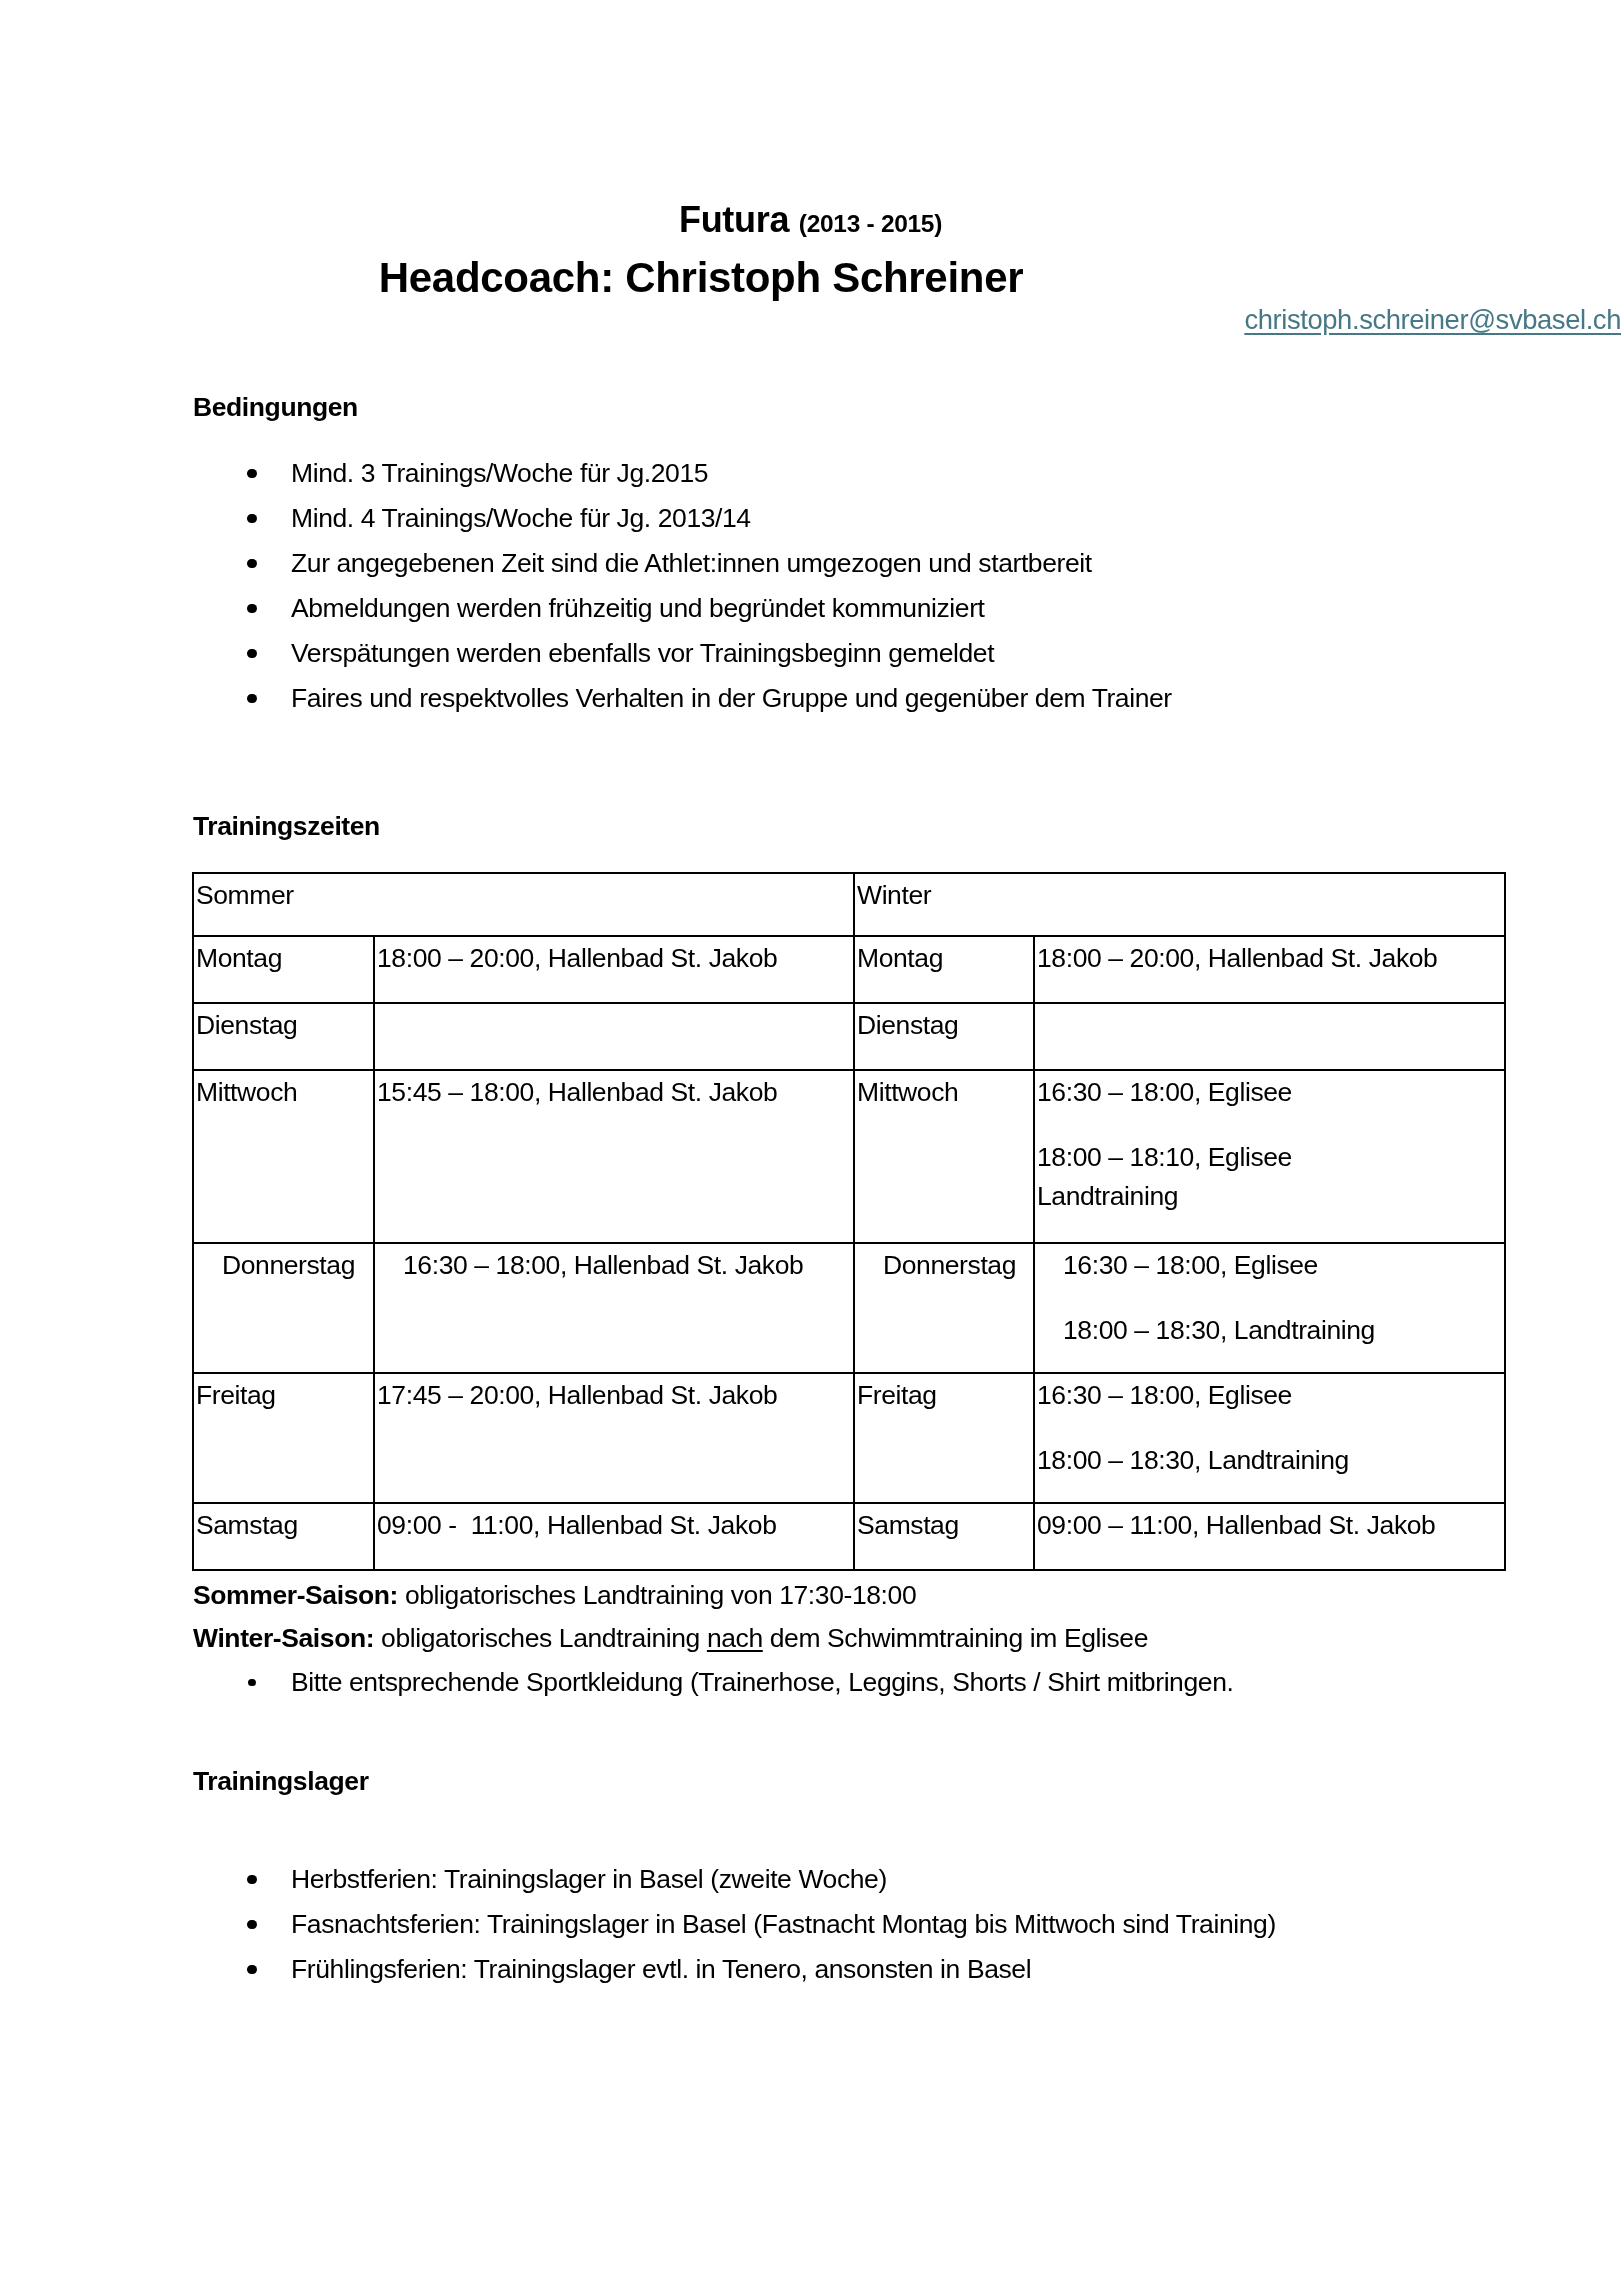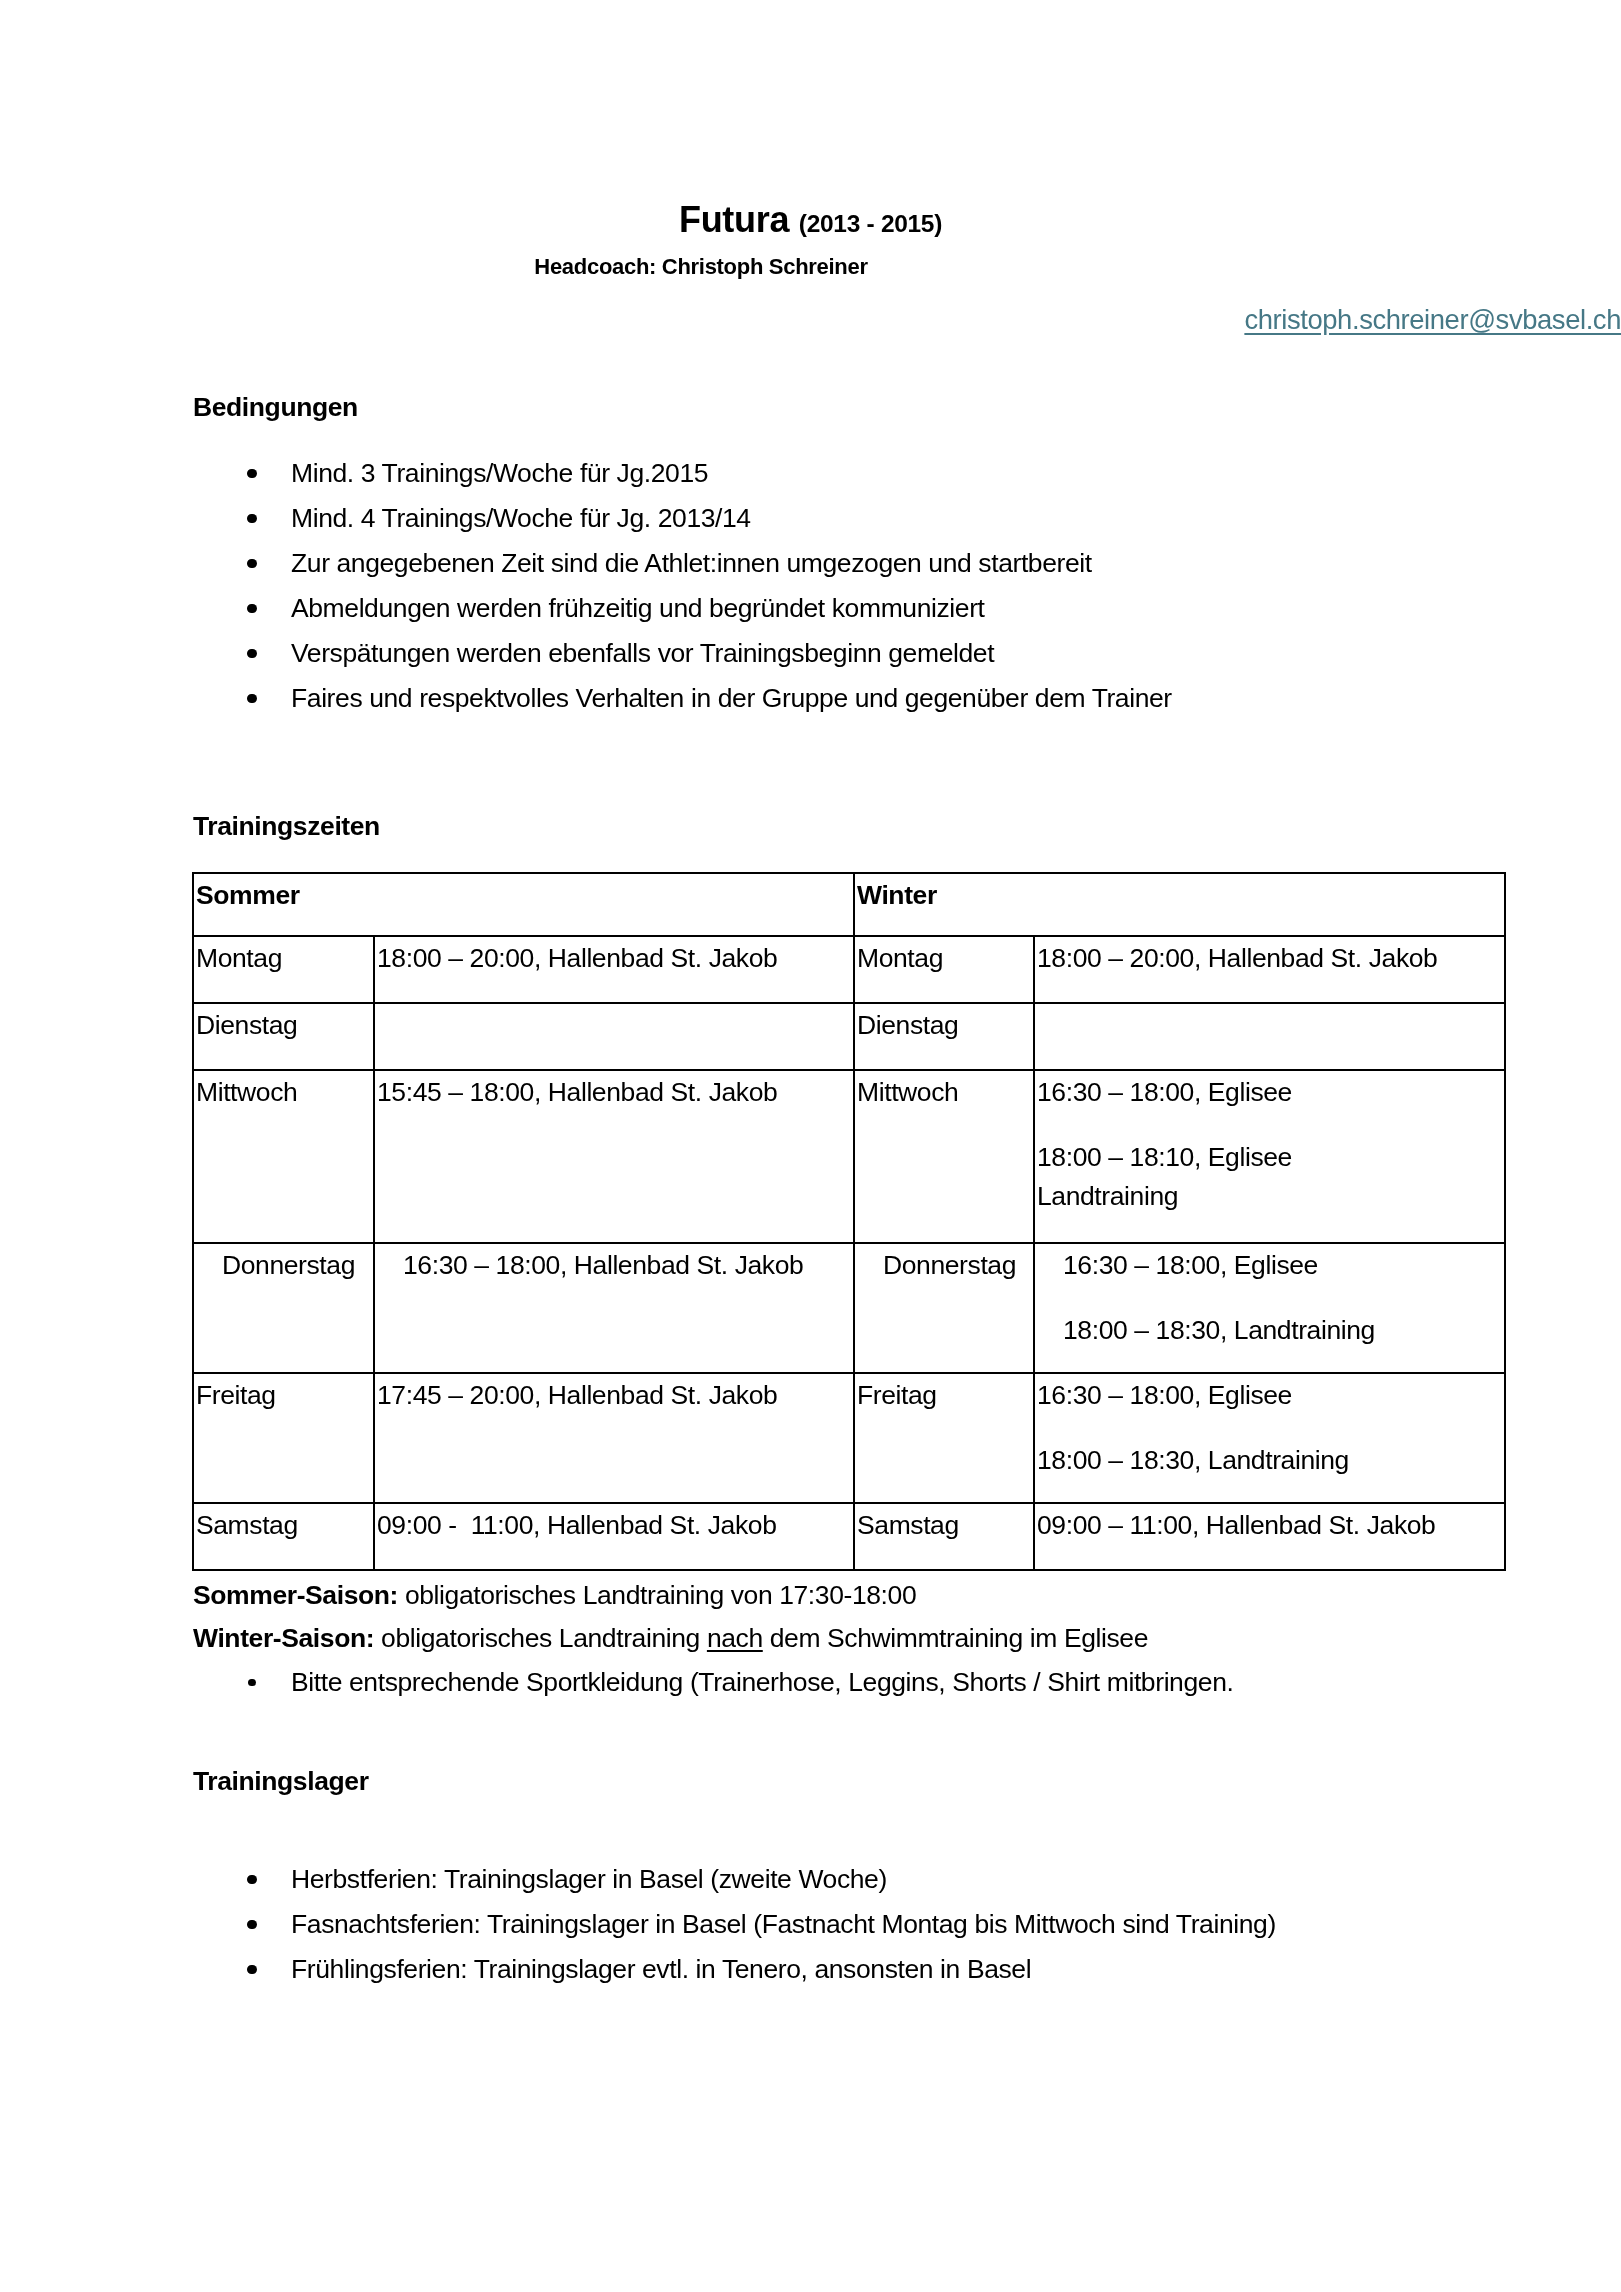--- a/index.html
+++ b/index.html
@@ -27,21 +27,21 @@
       font-size: 36px;
       letter-spacing: -0.3px;
     }
     .title-line .years {
       font-size: 24.5px;
     }
     .coach-line {
       left: 0; width: 1402px; text-align: center;
       top: 254px;
       font-weight: bold;
-      font-size: 22px;
+      font-size: 42px;
       letter-spacing: -0.3px;
     }
     .email-line {
       left: 0; width: 1621px; text-align: right;
       top: 304px;
       font-size: 27.4px;
     }
     .email-line a {
       color: #467886;
       text-decoration: underline;
@@ -84,21 +84,21 @@
     }
     .schedule td {
       border: 2.9px solid #000;
       vertical-align: top;
       padding: 2px 2px 0 2px;
       line-height: 39px;
       white-space: nowrap;
       font-size: 26.5px;
     }
     .schedule .hdr td {
-      font-weight: bold;
+      font-weight: normal;
       height: 59px;
       margin-top: 8px;
     }
     .schedule .r1 td { height: 63px; }
     .schedule .r2 td { height: 63px; }
     .schedule .r3 td { height: 169px; }
     .schedule .r4 td { height: 126px; padding-left: 28px; }
     .schedule .r5 td { height: 126px; }
     .schedule .r6 td { height: 63px; }
     .cell-para { display: block; }

